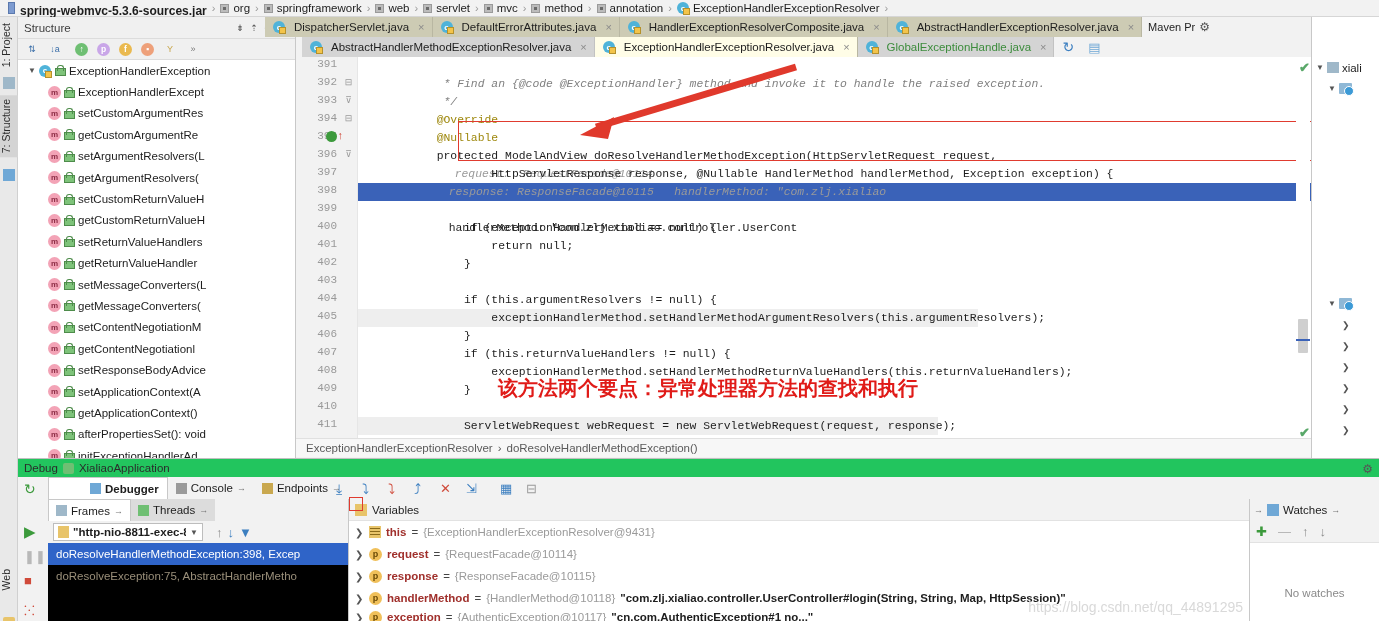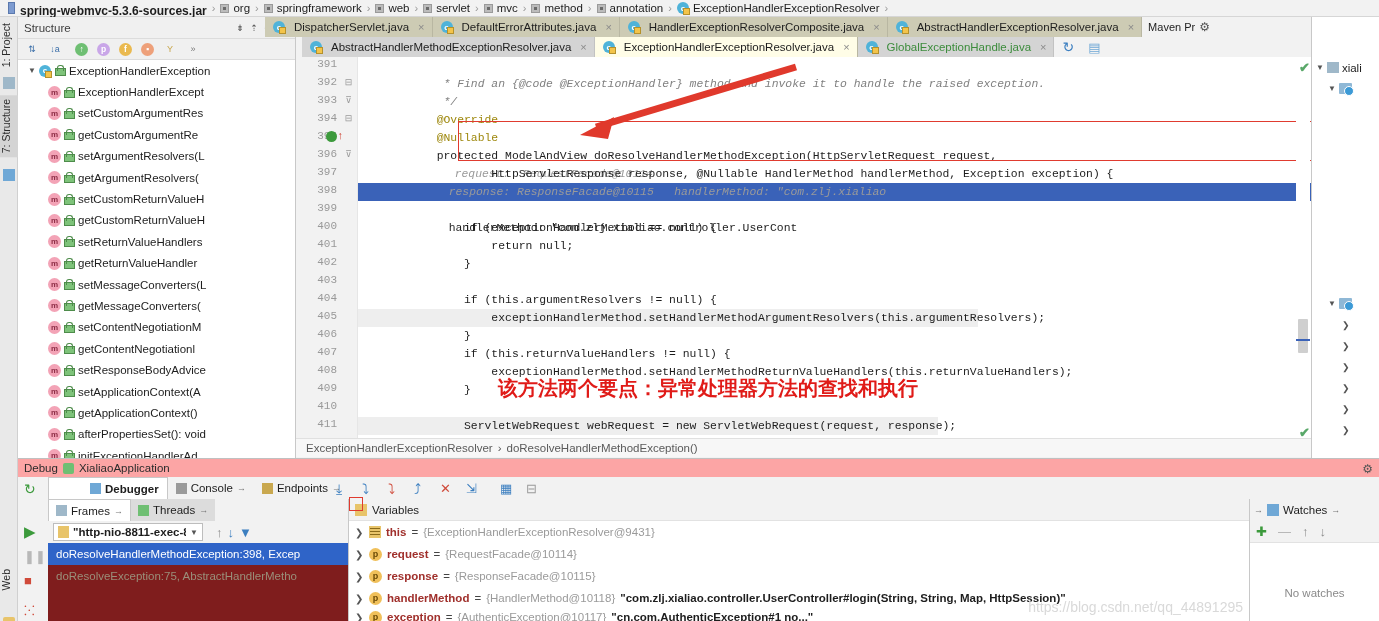--- a/index.html
+++ b/index.html
@@ -107,41 +107,41 @@
 
   
   .vscroll { position:absolute; left:1296px; top:57px; width:14px; height:381px; background:#fff; }
   .vthumb { position:absolute; left:2px; width:10px; background:#cfcfcf; border-radius:1px; }
   .checkmark { position:absolute; color:#59a869; font-size:13px; font-weight:bold; }
 
   
   .debugwin { position:absolute; left:18px; top:458px; width:1361px; height:163px;
     background:#f2f2f2; border-top:1px solid #c0c0c0; }
   .dbg-title { height:18px; display:flex; align-items:center; gap:5px; padding-left:6px;
-    font-size:11.5px; color:#2b2b2b; background:#fca5a5;}
+    font-size:11.5px; color:#2b2b2b; background:#22c55e;}
   .dbg-tabs { position:absolute; left:30px; top:18px; height:22px; display:flex; align-items:stretch; }
   .dtab { display:flex; align-items:center; gap:4px; padding:0 8px; font-size:11.5px;
     white-space:nowrap; }
   .dtab.sel { background:#fff; font-weight:bold; border:1px solid #c8c8c8; border-bottom:none;padding-left:41px; }
   .dbg-side { position:absolute; left:0; top:18px; width:30px; bottom:0; background:#f2f2f2; }
   .sidebtn { position:absolute; left:6px; width:18px; height:18px; }
   .dbg-toolbar { position:absolute; left:318px; top:18px; height:22px; display:flex;
     align-items:center; gap:11px; }
   .tbico { width:15px; height:15px; position:relative; }
   .frames-hdr { position:absolute; left:30px; top:40px; width:300px; height:22px;
     background:#f2f2f2; display:flex; align-items:center; }
   .ftab { display:flex; align-items:center; gap:4px; padding:0 7px; font-size:11.5px; height:22px;}
   .ftab.sel { background:#fff; border:1px solid #c8c8c8; border-bottom:none;}
   .ftab.unsel { background:#dcdcdc; }
   .threadsel { position:absolute; left:30px; top:62px; width:300px; height:22px;
     background:#f2f2f2; display:flex; align-items:center; gap:5px; padding-left:5px; }
   .tselbox { display:flex; align-items:center; gap:4px; font-size:11.5px; font-weight:bold;
     background:#fff; border:1px solid #bdbdbd; height:18px; padding:0 4px; width:150px;}
   .frameslist { position:absolute; left:30px; top:84px; width:300px; bottom:0;
-    background:#7f1d1d; overflow:hidden;}
+    background:#000000; overflow:hidden;}
   .frow { height:22px; display:flex; align-items:center; padding-left:8px;
     font-size:11.5px; white-space:nowrap; overflow:hidden; }
   .frow.sel { background:#2f64c8; color:#fff; }
   .frow.dim { color:#9a8f7a; }
   .varpanel { position:absolute; left:330px; top:40px; right:130px; bottom:0; background:#fff;
     border-left:1px solid #c8c8c8; }
   .var-hdr { height:22px; display:flex; align-items:center; gap:5px; padding-left:6px;
     font-size:11.5px; background:#f2f2f2; border-bottom:1px solid #e2e2e2;}
   .vrow { height:22px; display:flex; align-items:center; gap:5px; padding-left:6px;
     font-size:11.5px; white-space:nowrap; }

